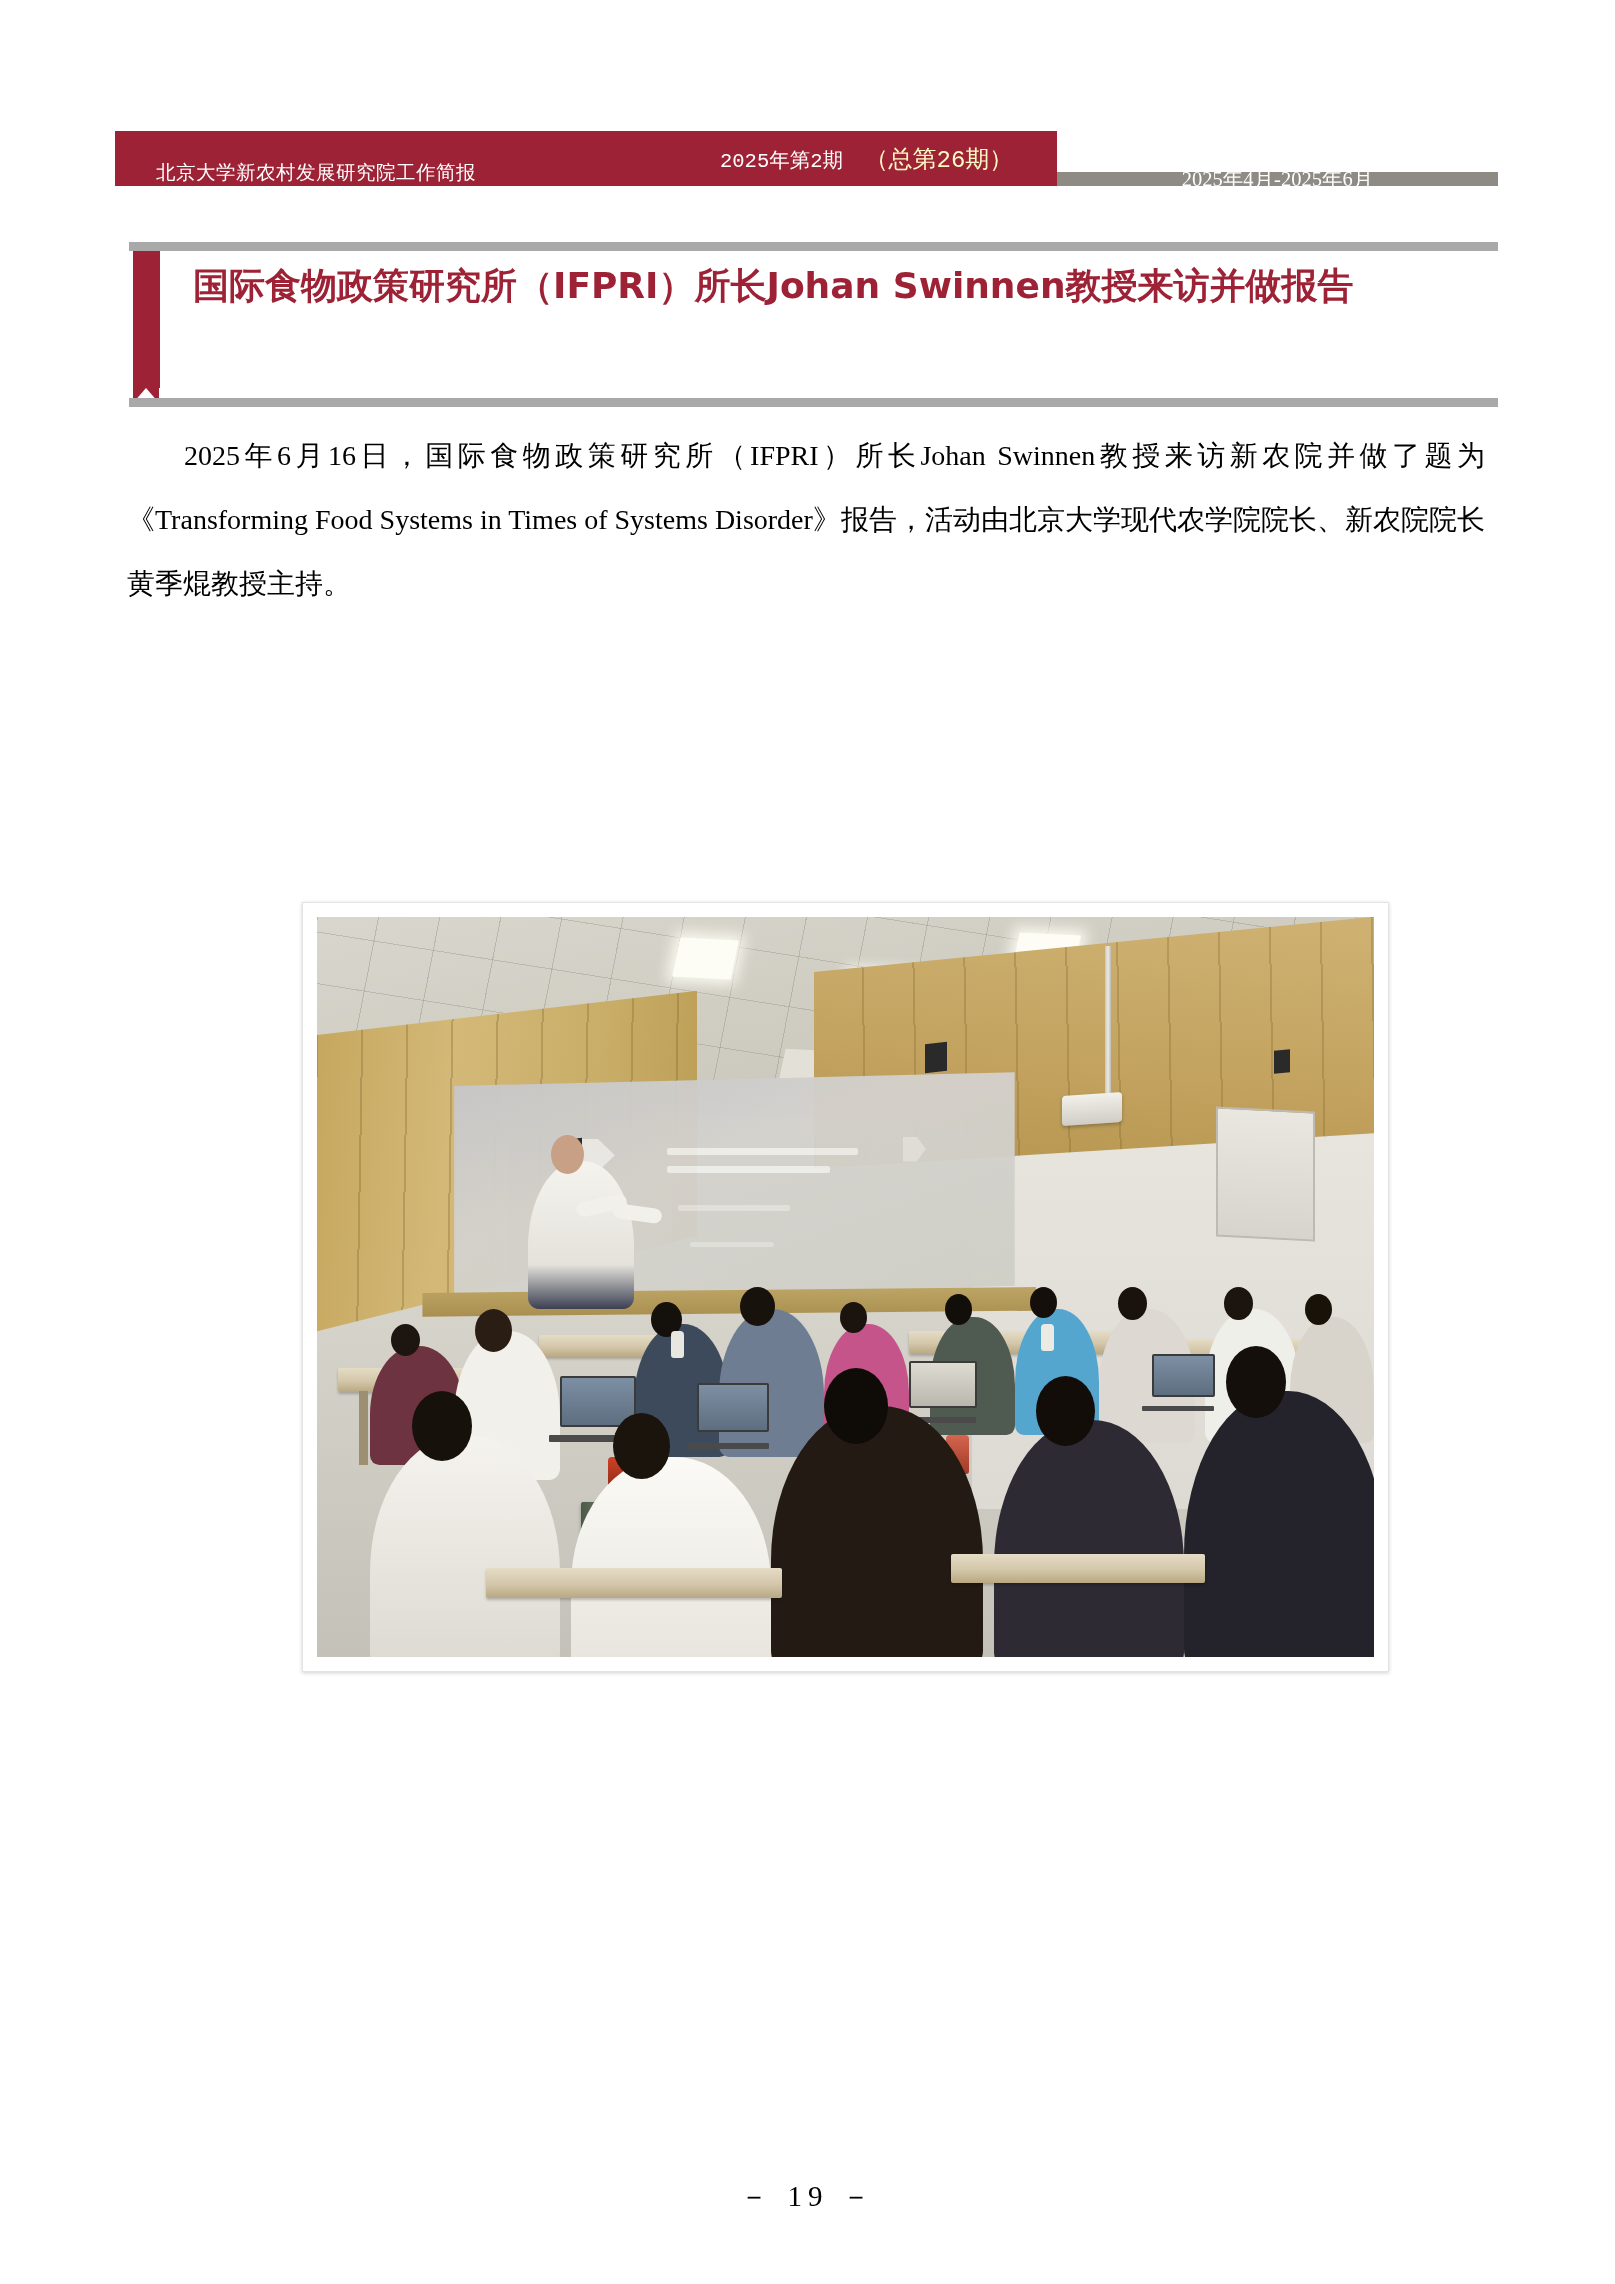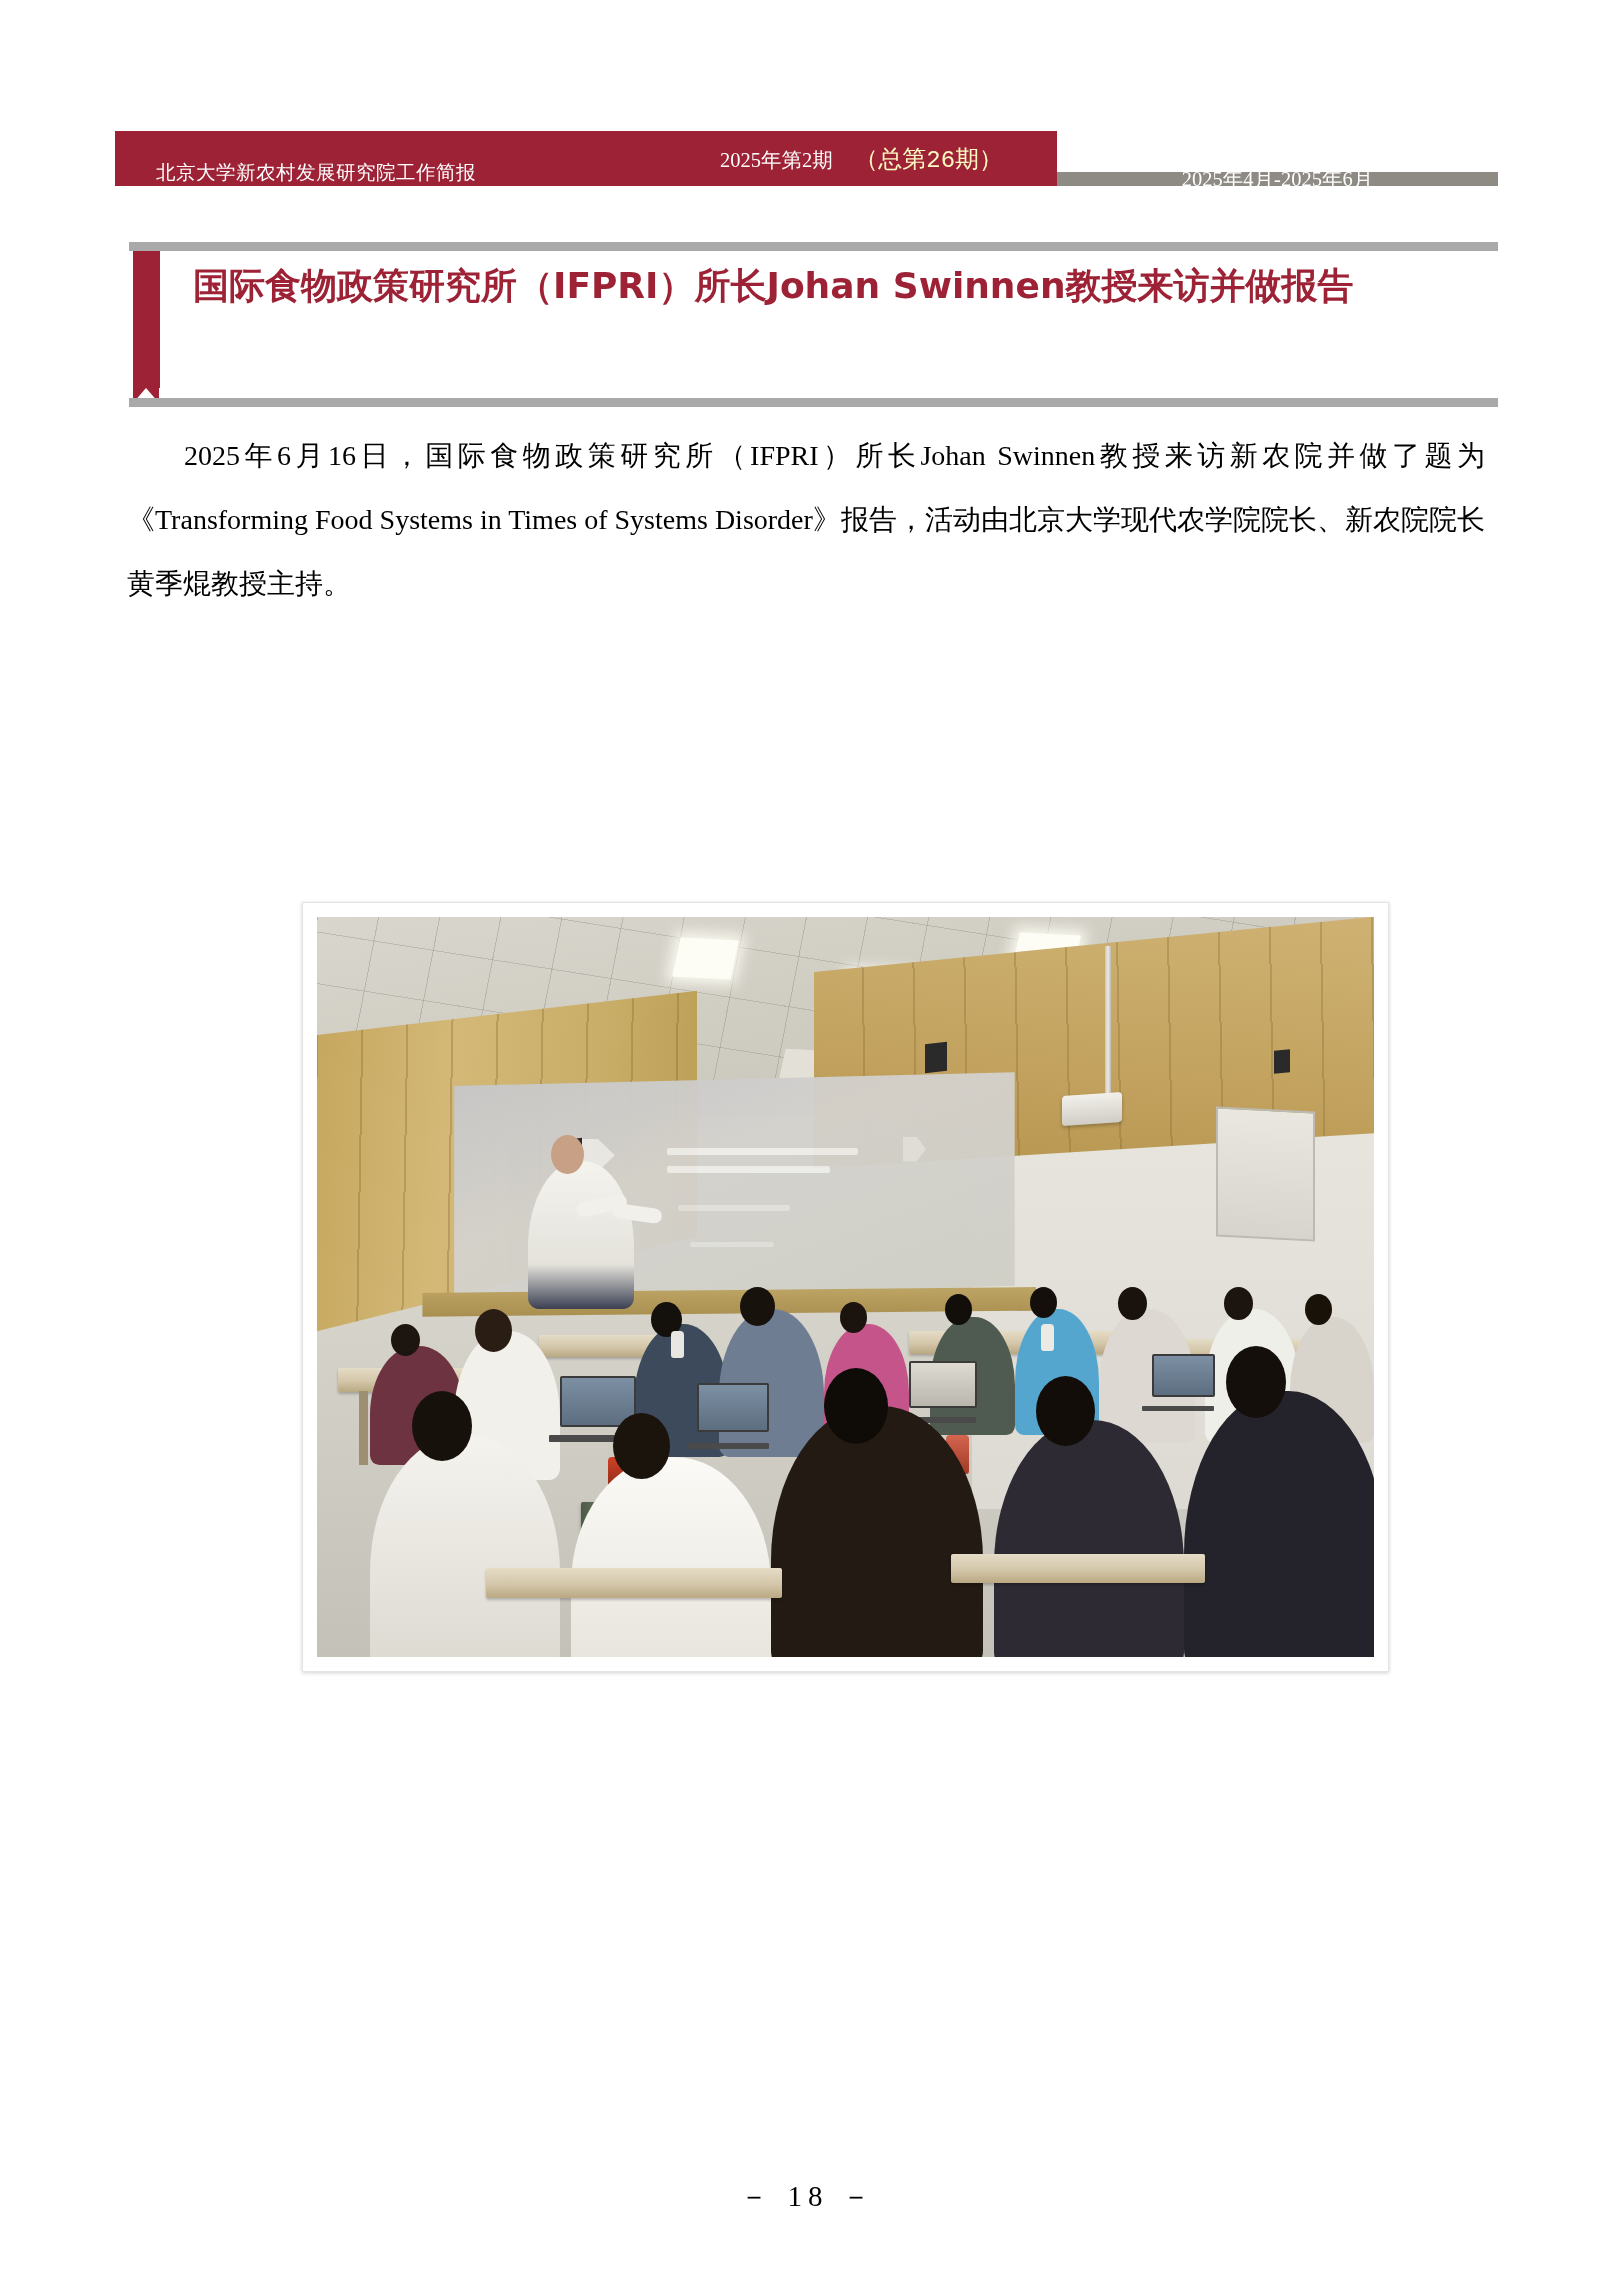--- a/index.html
+++ b/index.html
@@ -50,21 +50,21 @@
     left: 605px;
     top: 50%;
     transform: translateY(-50%);
     display: flex;
     align-items: baseline;
     white-space: nowrap;
   }
   .header-issue {
     color: #ffffff;
     font-size: 20.5px;
-    font-family: Liberation Serif, serif;
+    font-family: Liberation Mono, monospace;
   }
   .header-issue-total {
     color: #fef9c3;
     font-size: 24px;
     margin-left: 21.5px;
     font-family: Liberation Mono, monospace;
   }
   .header-right {
     background: #8e8a84;
     flex: 1 1 auto;
@@ -494,17 +494,17 @@
 
       <div class="person" style="left:82%;top:64%;width:19%;height:38%;background:#24222a;"></div>
       <div class="head" style="left:86%;top:58%;width:60px;height:72px;background:#140f0a;"></div>
 
       <div class="desk" style="left:16%;top:88%;width:28%;height:4%;"></div>
       <div class="desk" style="left:60%;top:86%;width:24%;height:4%;"></div>
     </div>
   </div>
 
   <div class="footer">
-    <span class="page-number">－ 18 －</span>
+    <span class="page-number">－ 19 －</span>
   </div>
 
 </div>
 
 
 </body></html>

